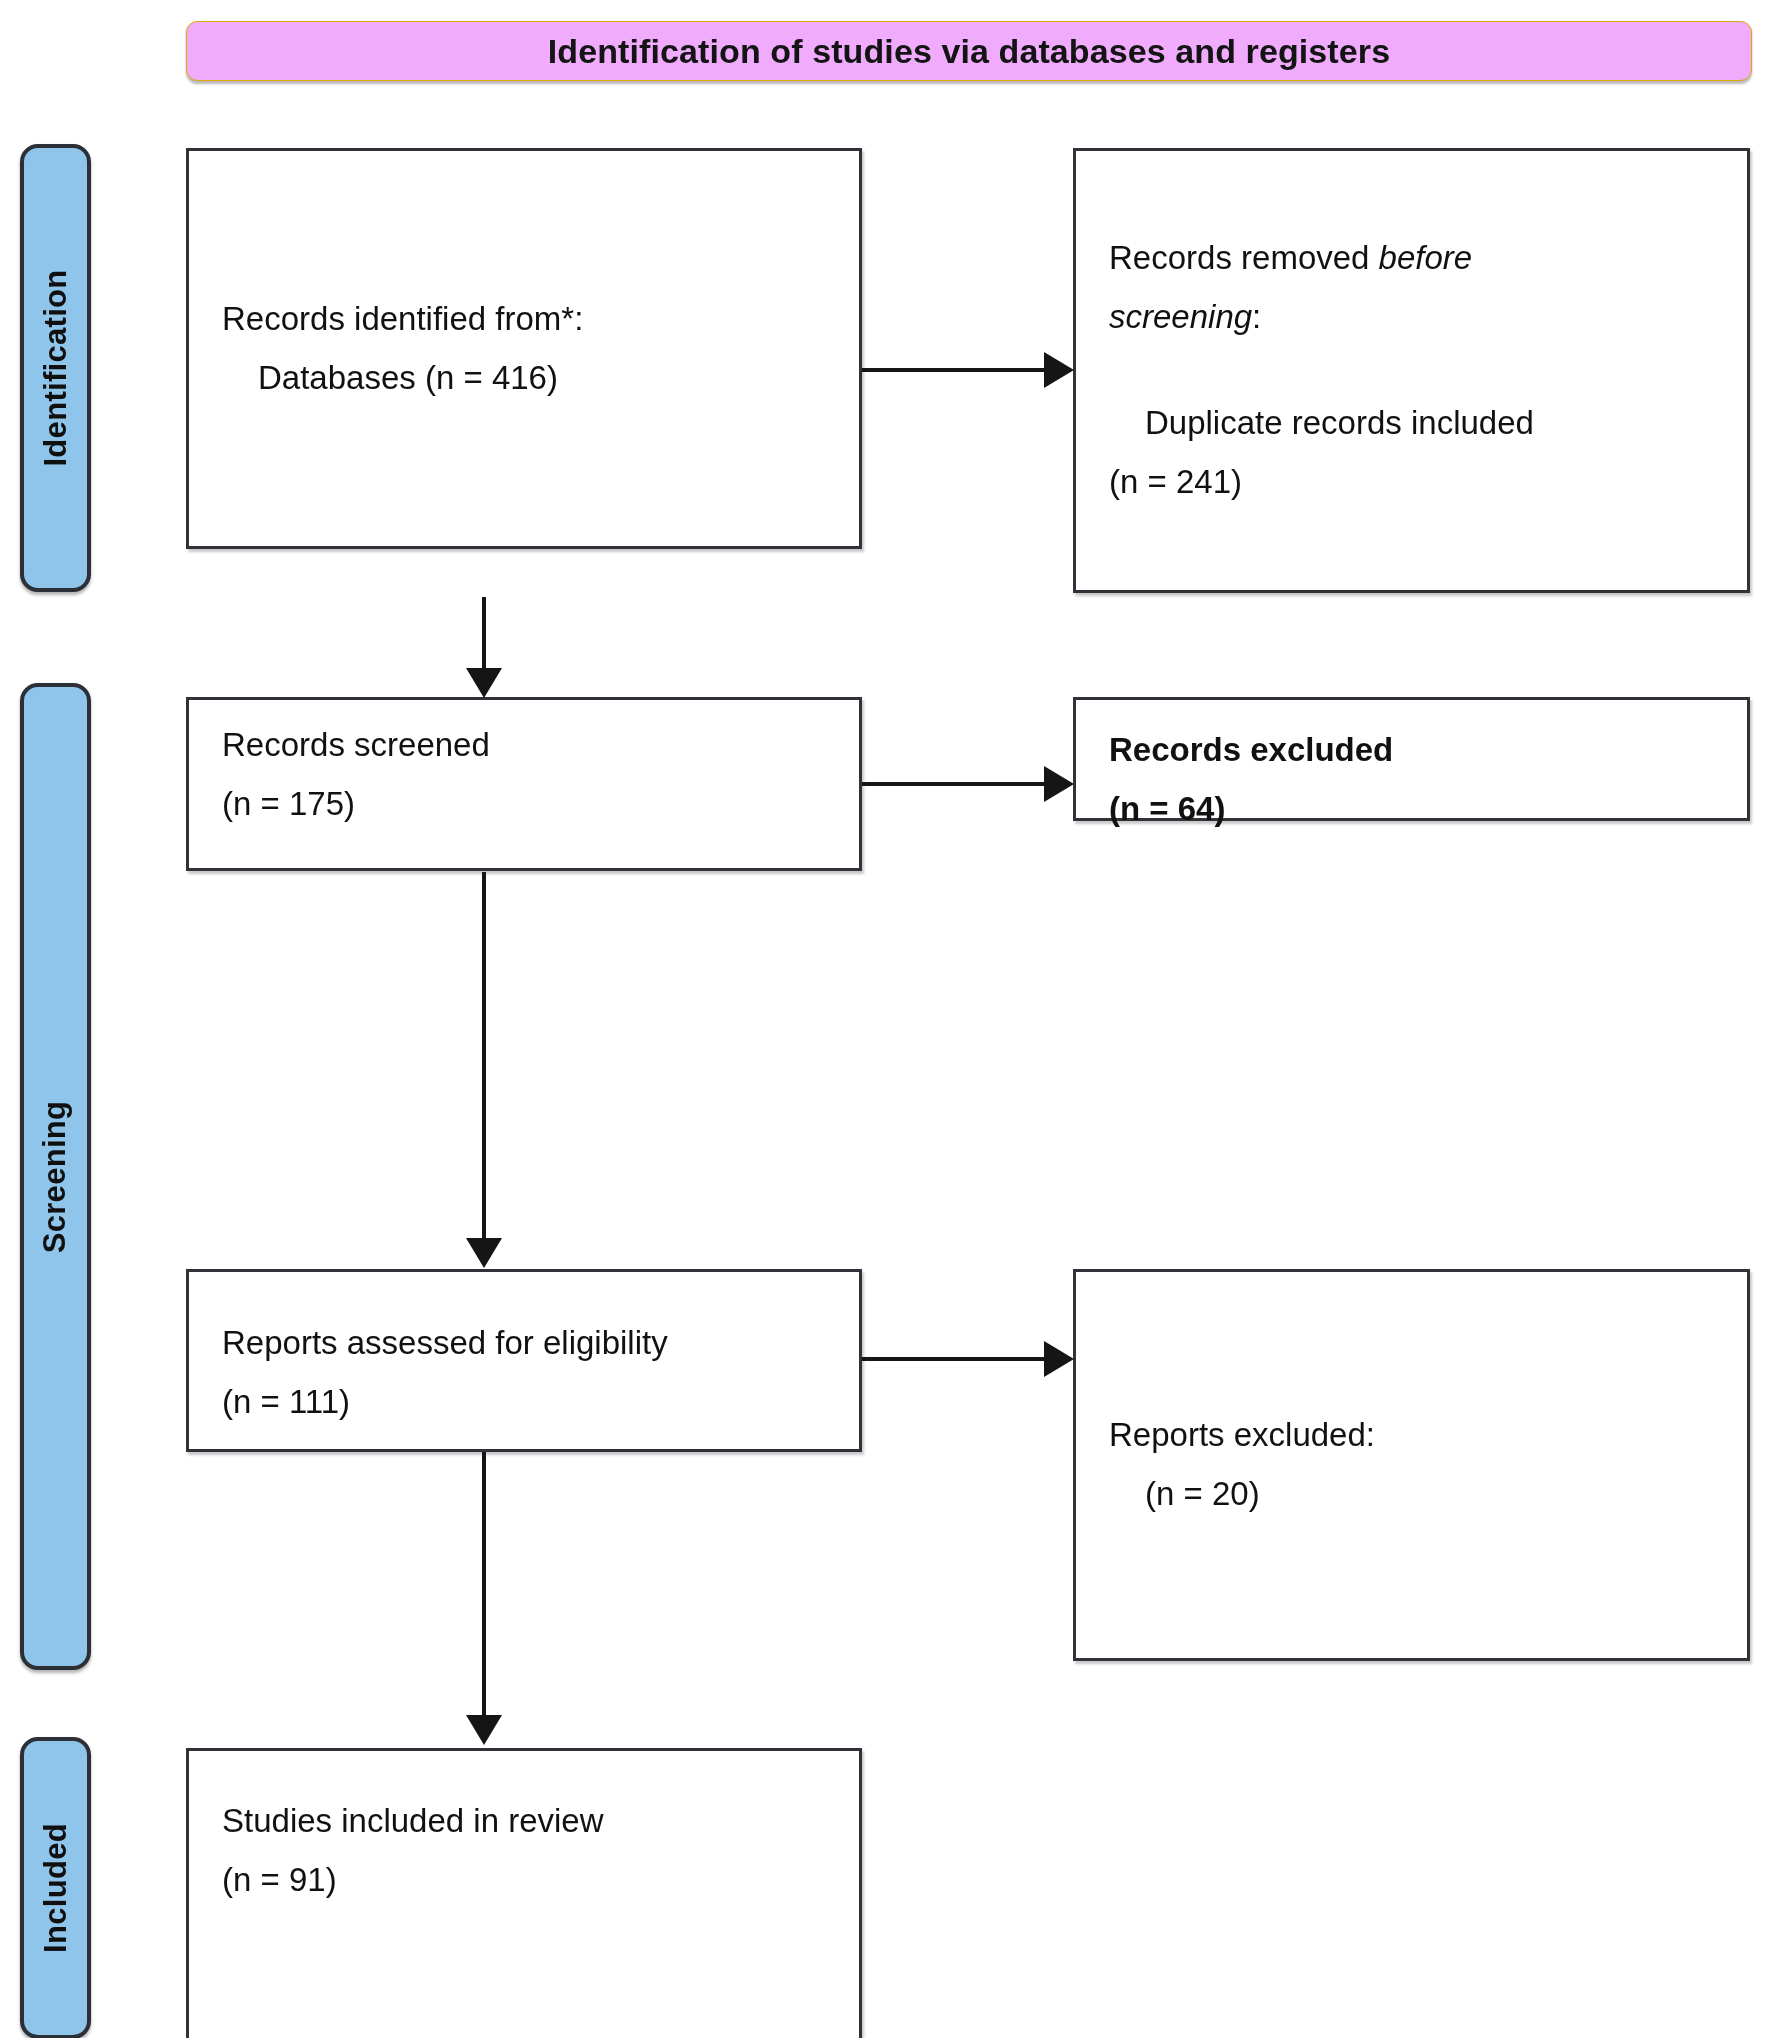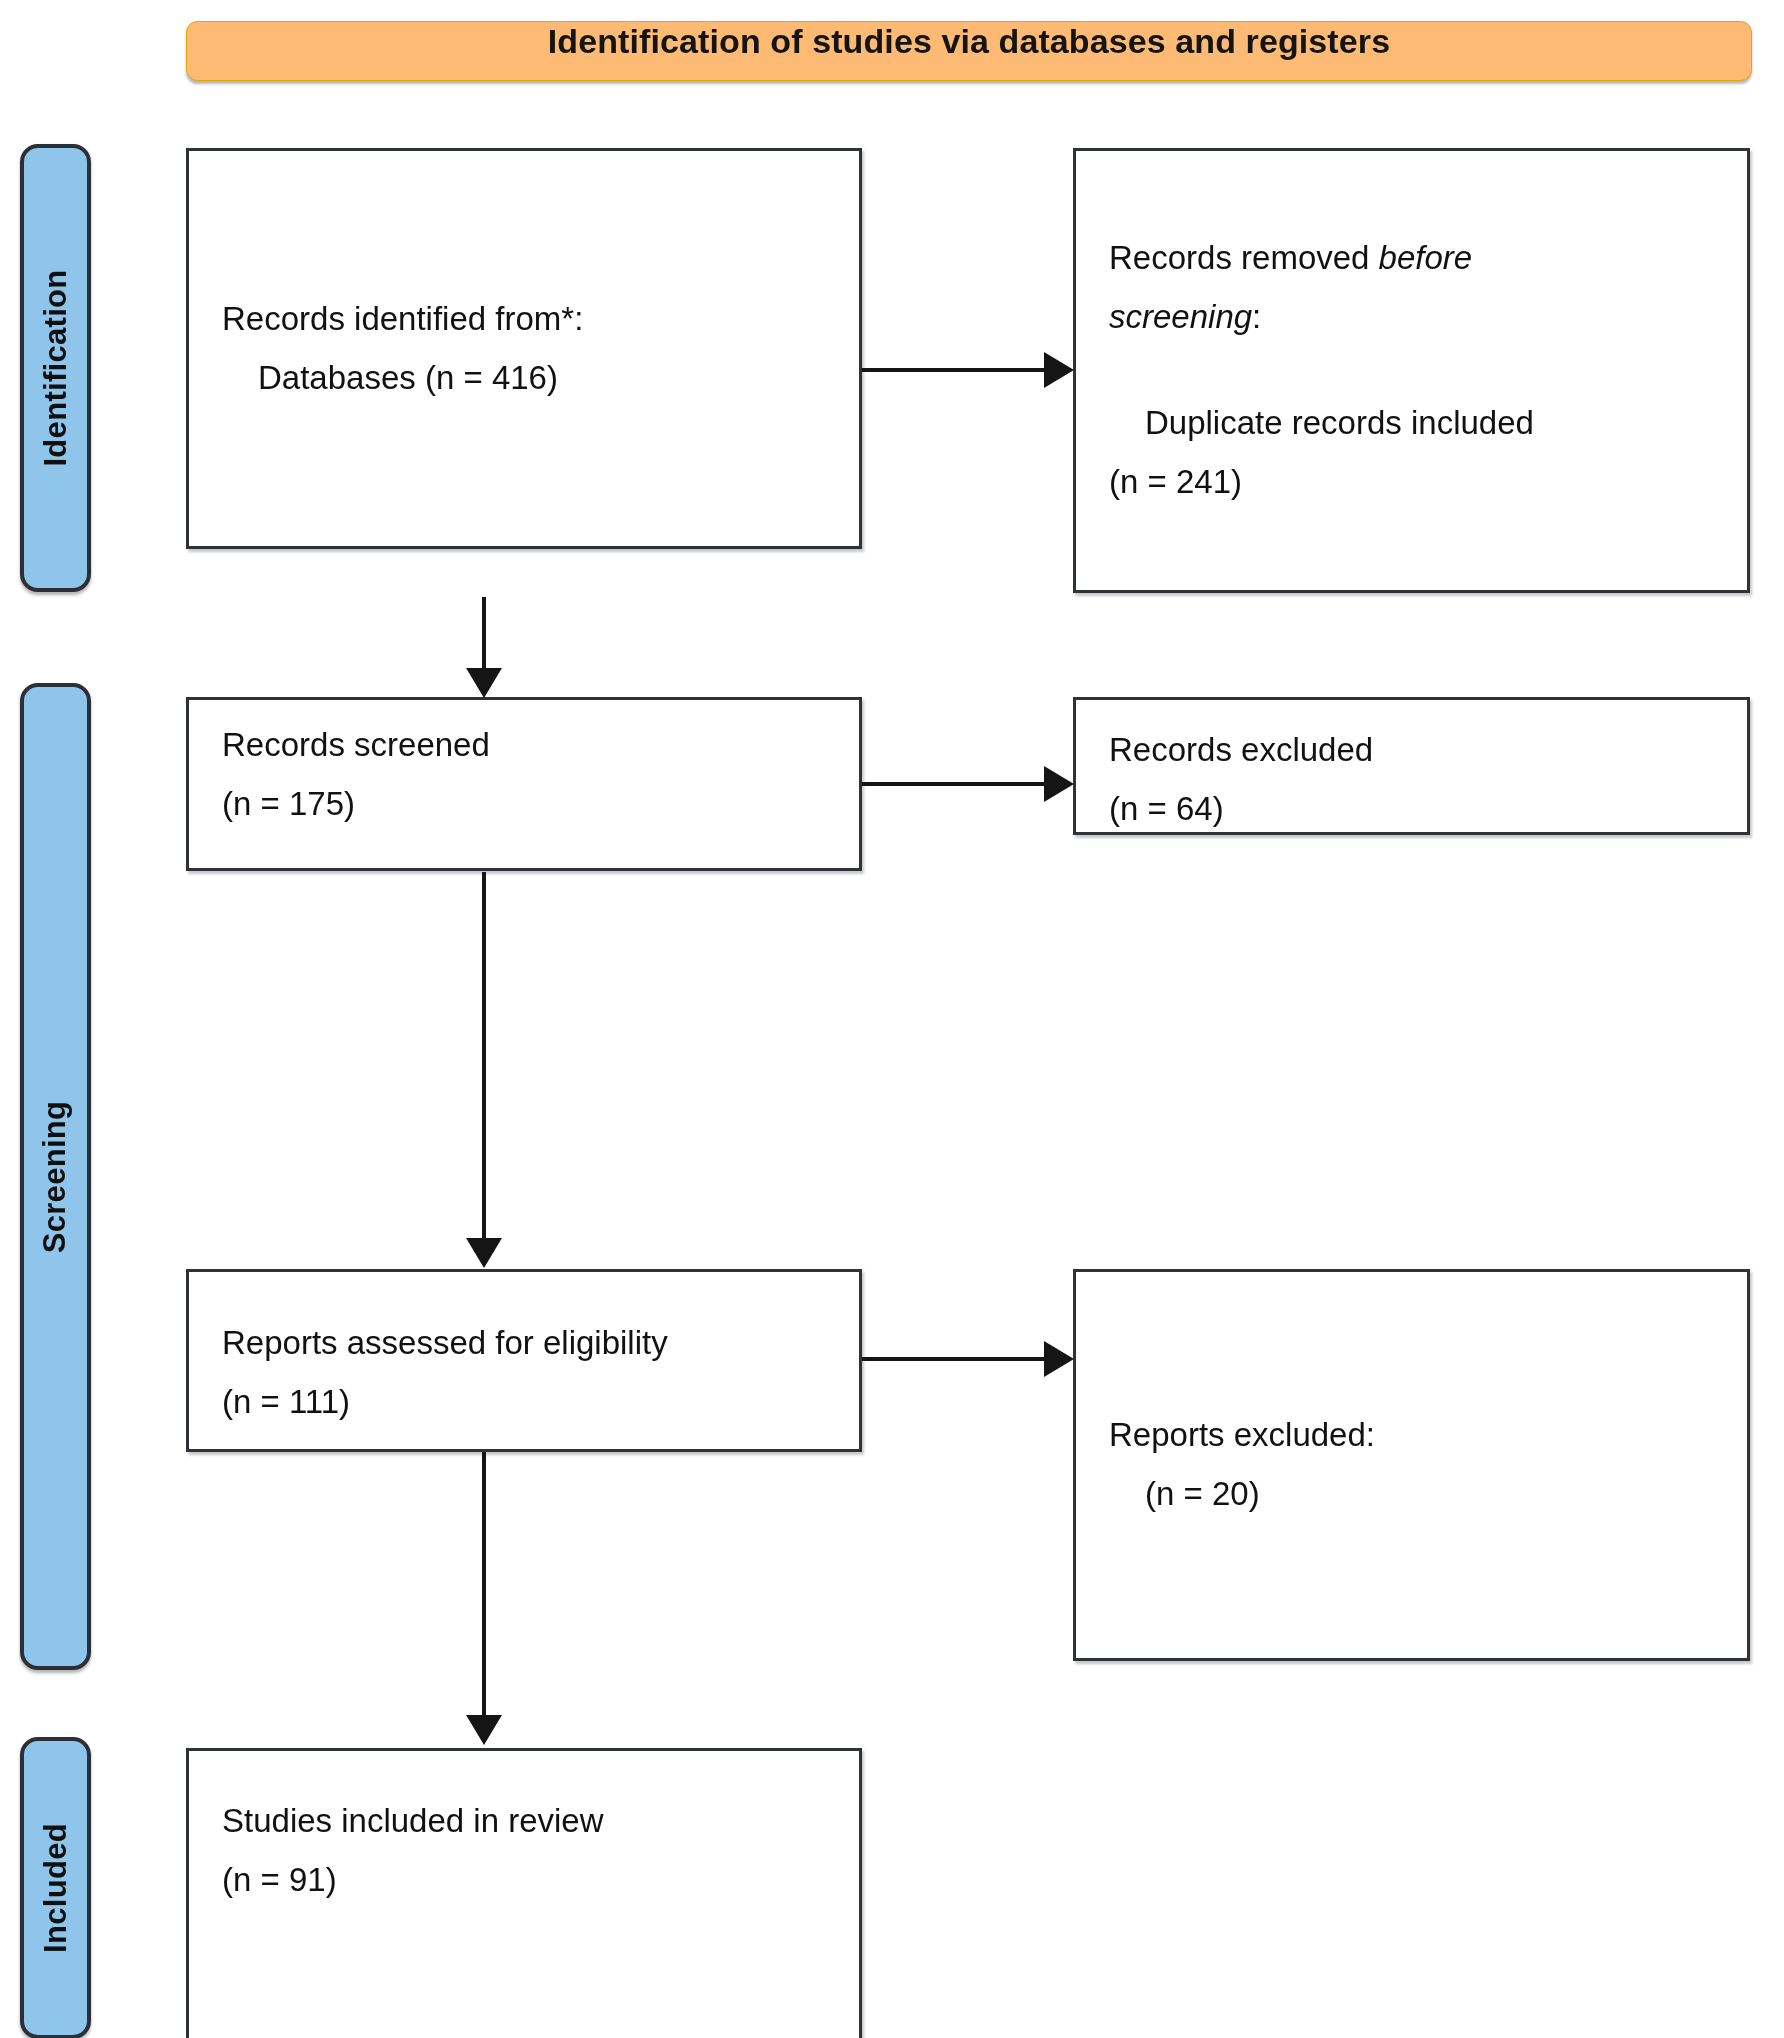--- a/index.html
+++ b/index.html
@@ -6,25 +6,25 @@
   body{
     width:1785px;height:2039px;position:relative;overflow:hidden;
     font-family:"Liberation Sans","DejaVu Sans",sans-serif;
     color:#0d0d0d;
   }
   .stage{position:absolute;left:0;top:0;width:1785px;height:2039px;}
 
   
   .banner{
     position:absolute;left:186px;top:21.4px;width:1564px;height:58px;
-    background:#fdba74;
+    background:#f0abfc;
     border-radius:11.5px;
     border:1.6px solid #e0a800;
     box-shadow:0 2.5px 2.5px rgba(0,0,0,.28);
-    display:flex;align-items:flex-start;justify-content:center;
+    display:flex;align-items:center;justify-content:center;
   }
   .banner-title{
     font-size:34px;font-weight:bold;color:#141414;letter-spacing:0.1px;
     white-space:nowrap;
   }
 
   
   .phase{
     position:absolute;left:20px;width:71px;
     background:#8fc5ea;
@@ -56,22 +56,22 @@
   }
   .fbox p{margin:8px;font-size:33px;line-height:1.30;color:#111;}
   .fbox p.indent{padding-left:36px;}
   .fbox p.spacer{height:31px;}
   .ital{font-style:italic;}
 
   .box-identified   {left:186px; top:148px;  width:676px;  height:401px;}
   .box-removed      {left:1073px;top:148px;  width:677px;  height:445px;}
   .box-screened     {left:186px; top:697px;  width:676px;  height:174px;
                      justify-content:flex-start;padding-top:16px;}
-  .box-rec-excluded {left:1073px;top:697px;  width:677px;  height:138px;
-                     justify-content:flex-start;padding-top:21.4px;}
+  .box-rec-excluded {left:1073px;top:697px;  width:677px;  height:124px;
+                     justify-content:flex-start;padding-top:21.4px;font-weight:bold;}
   .box-assessed     {left:186px; top:1269px; width:676px;  height:183px;
                      justify-content:center;padding-top:25px;}
   .box-rep-excluded {left:1073px;top:1269px; width:677px;  height:392px;}
   .box-included     {left:186px; top:1748px; width:676px;  height:365px;
                      justify-content:flex-start;padding-top:41px;}
 
   
   .conn{position:absolute;background:#151515;}
   .conn.v{width:4.1px;}
   .conn.h{height:4.1px;}

